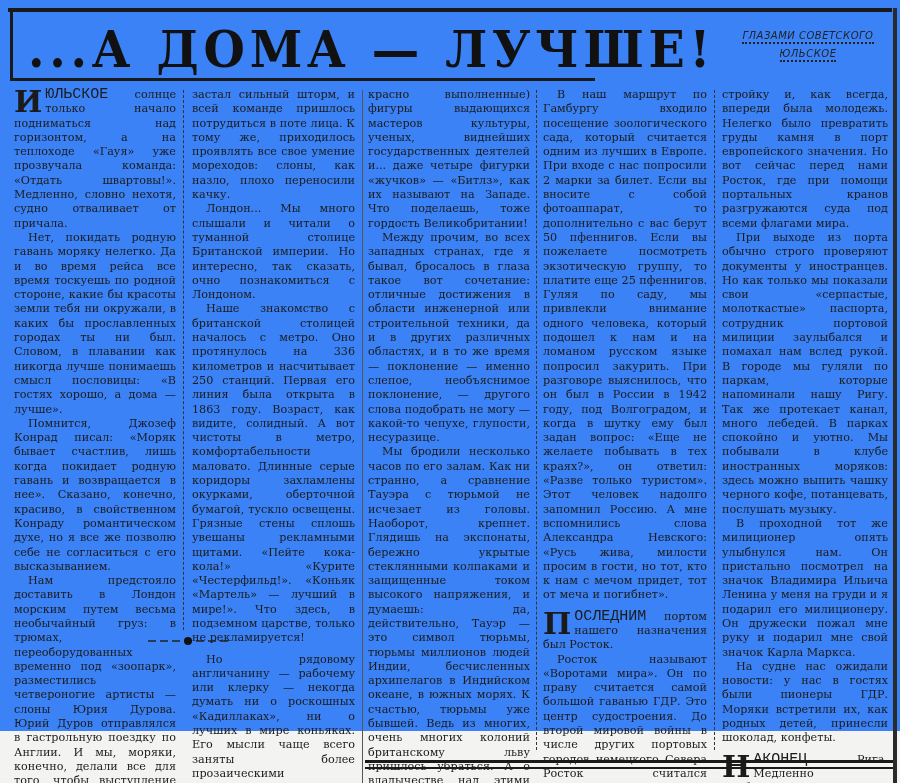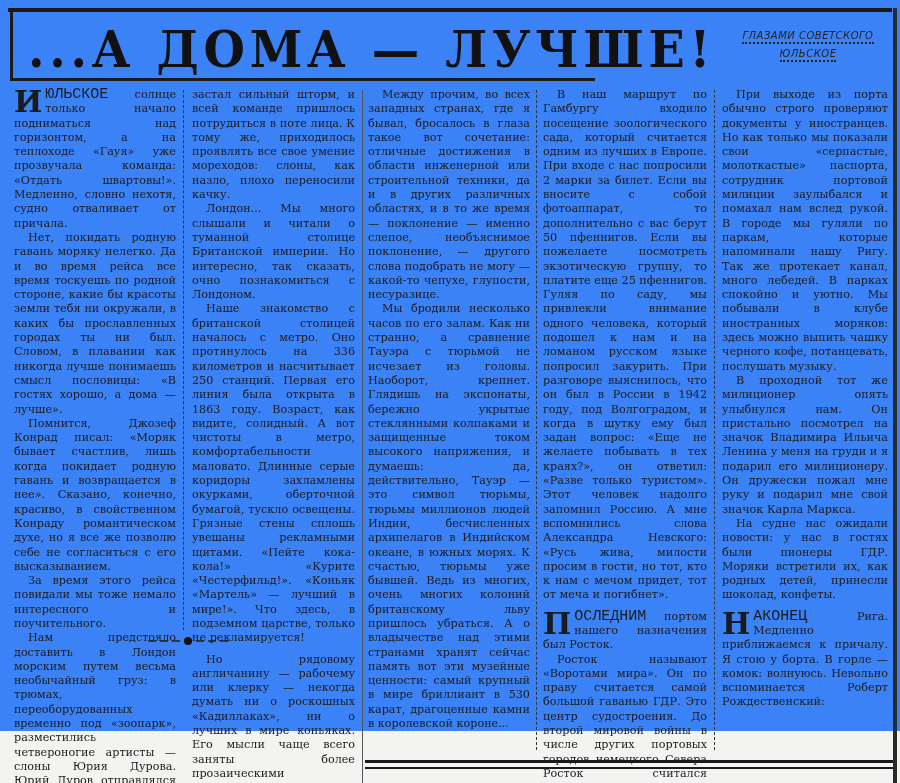--- a/index.html
+++ b/index.html
@@ -32,53 +32,54 @@
   <div class="title">...А ДОМА — ЛУЧШЕ!</div>
   <div class="rubric">
     <div>ГЛАЗАМИ СОВЕТСКОГО</div><br>
     <div>ЮЛЬСКОЕ</div>
   </div>
 
   <div class="col" style="left:14px;width:162px;">
     <p class="noind"><span class="drop">И</span><span class="caps">ЮЛЬСКОЕ</span><span> солнце только начало подниматься над горизонтом, а на теплоходе «Гауя» уже прозвучала команда: «Отдать швартовы!». Медленно, словно нехотя, судно отваливает от причала.</span></p>
     <p>Нет, покидать родную гавань моряку нелегко. Да и во время рейса все время тоскуешь по родной стороне, какие бы красоты земли тебя ни окружали, в каких бы прославленных городах ты ни был. Словом, в плавании как никогда лучше понимаешь смысл пословицы: «В гостях хорошо, а дома — лучше».</p>
     <p>Помнится, Джозеф Конрад писал: «Моряк бывает счастлив, лишь когда покидает родную гавань и возвращается в нее». Сказано, конечно, красиво, в свойственном Конраду романтическом духе, но я все же позволю себе не согласиться с его высказыванием.</p>
-    <p>За время этого рейса повидали мы тоже немало интересного и поучительного.</p>
     <p>Нам предстояло доставить в Лондон морским путем весьма необычайный груз: в трюмах, переоборудованных временно под «зоопарк», разместились четвероногие артисты — слоны Юрия Дурова. Юрий Дуров отправлялся в гастрольную поездку по Англии. И мы, моряки, конечно, делали все для того, чтобы выступление нашего соотечественника прошло как можно удачнее. А что мы могли сделать? Во-первых, следить за тем, чтобы животным на корабле было удобно: артисты, как никак! Во-вторых, пришлось бороться со стихией. В коварном Северном море нас</p>
   </div>
   <div class="dashrule" style="left:183px;top:90px;height:540px;"></div>
 
   <div class="col" style="left:192px;width:163px;">
     <p class="noind">застал сильный шторм, и всей команде пришлось потрудиться в поте лица. К тому же, приходилось проявлять все свое умение мореходов: слоны, как назло, плохо переносили качку.</p>
     <p>Лондон... Мы много слышали и читали о туманной столице Британской империи. Но интересно, так сказать, очно познакомиться с Лондоном.</p>
     <p>Наше знакомство с британской столицей началось с метро. Оно протянулось на 336 километров и насчитывает 250 станций. Первая его линия была открыта в 1863 году. Возраст, как видите, солидный. А вот чистоты в метро, комфортабельности маловато. Длинные серые коридоры захламлены окурками, оберточной бумагой, тускло освещены. Грязные стены сплошь увешаны рекламными щитами. «Пейте кока-кола!» «Курите «Честерфильд!». «Коньяк «Мартель» — лучший в мире!». Что здесь, в подземном царстве, только не рекламируется!</p>
     <p class="gap">Но рядовому англичанину — рабочему или клерку — некогда думать ни о роскошных «Кадиллаках», ни о лучших в мире коньяках. Его мысли чаще всего заняты более прозаическими подсчетами: как дотянуть до следующей зарплаты. Жизнь в Лондоне не дешева. Дорого стоят квартиры, уголь для традиционного английского камина, молоко и масло для ребятишек.</p>
 
   </div>
   <svg class="orn" viewBox="0 0 90 10">
     <line x1="0" y1="5" x2="80" y2="5" stroke="#222" stroke-width="1.5" stroke-dasharray="8 4"></line>
     <circle cx="40" cy="5" r="4" fill="#111"></circle>
   </svg>
   <div class="vrule" style="left:362px;top:90px;height:693px;background:#555;"></div>
 
   <div class="col" style="left:368px;width:162px;">
+    <p class="noind">красно выполненные) фигуры выдающихся мастеров культуры, ученых, виднейших государственных деятелей и... даже четыре фигурки «жучков» — «Битлз», как их называют на Западе. Что поделаешь, тоже гордость Великобритании!</p>
     <p>Между прочим, во всех западных странах, где я бывал, бросалось в глаза такое вот сочетание: отличные достижения в области инженерной или строительной техники, да и в других различных областях, и в то же время — поклонение — именно слепое, необъяснимое поклонение, — другого слова подобрать не могу — какой-то чепухе, глупости, несуразице.</p>
     <p>Мы бродили несколько часов по его залам. Как ни странно, а сравнение Тауэра с тюрьмой не исчезает из головы. Наоборот, крепнет. Глядишь на экспонаты, бережно укрытые стеклянными колпаками и защищенные током высокого напряжения, и думаешь: да, действительно, Тауэр — это символ тюрьмы, тюрьмы миллионов людей Индии, бесчисленных архипелагов в Индийском океане, в южных морях. К счастью, тюрьмы уже бывшей. Ведь из многих, очень многих колоний британскому льву пришлось убраться. А о владычестве над этими странами хранят сейчас память вот эти музейные ценности: самый крупный в мире бриллиант в 530 карат, драгоценные камни в королевской короне...</p>
 
   </div>
   <div class="dashrule" style="left:536px;top:90px;height:660px;"></div>
 
   <div class="col" style="left:543px;width:164px;">
     <p>В наш маршрут по Гамбургу входило посещение зоологического сада, который считается одним из лучших в Европе. При входе с нас попросили 2 марки за билет. Если вы вносите с собой фотоаппарат, то дополнительно с вас берут 50 пфеннигов. Если вы пожелаете посмотреть экзотическую группу, то платите еще 25 пфеннигов. Гуляя по саду, мы привлекли внимание одного человека, который подошел к нам и на ломаном русском языке попросил закурить. При разговоре выяснилось, что он был в России в 1942 году, под Волгоградом, и когда в шутку ему был задан вопрос: «Еще не желаете побывать в тех краях?», он ответил: «Разве только туристом». Этот человек надолго запомнил Россию. А мне вспомнились слова Александра Невского: «Русь жива, милости просим в гости, но тот, кто к нам с мечом придет, тот от меча и погибнет».</p>
     <p class="noind gap"><span class="drop">П</span><span class="caps">ОСЛЕДНИМ</span><span> портом нашего назначения был Росток.</span></p>
     <p>Росток называют «Воротами мира». Он по праву считается самой большой гаванью ГДР. Это центр судостроения. До второй мировой войны в числе других портовых городов немецкого Севера Росток считался незначительным портом, его гавани бороздили в основном яхты богачей, туристские ялики. Свысока в то время поглядывал седой Гамбург на своего «бедного родственника». Но вот настал 1945 год, и народ Германской Демократической Республики решил сделать Росток большим портом. Радио и пресса Западной Германии, захлебываясь, кричали, что это не под силу ГДР. Но они забыли о том, что в Ростоке живет свободный народ, будущее которого — социализм. И действительно, город и порт росли не по дням, а по часам, вся республика посылала людей на народную</p>
   </div>
   <div class="dashrule" style="left:714px;top:90px;height:660px;"></div>
 
   <div class="col" style="left:722px;width:166px;">
+    <p class="noind">стройку и, как всегда, впереди была молодежь. Нелегко было превратить груды камня в порт европейского значения. Но вот сейчас перед нами Росток, где при помощи портальных кранов разгружаются суда под всеми флагами мира.</p>
     <p>При выходе из порта обычно строго проверяют документы у иностранцев. Но как только мы показали свои «серпастые, молоткастые» паспорта, сотрудник портовой милиции заулыбался и помахал нам вслед рукой. В городе мы гуляли по паркам, которые напоминали нашу Ригу. Так же протекает канал, много лебедей. В парках спокойно и уютно. Мы побывали в клубе иностранных моряков: здесь можно выпить чашку черного кофе, потанцевать, послушать музыку.</p>
     <p>В проходной тот же милиционер опять улыбнулся нам. Он пристально посмотрел на значок Владимира Ильича Ленина у меня на груди и я подарил его милиционеру. Он дружески пожал мне руку и подарил мне свой значок Карла Маркса.</p>
     <p>На судне нас ожидали новости: у нас в гостях были пионеры ГДР. Моряки встретили их, как родных детей, принесли шоколад, конфеты.</p>
     <p class="noind gap"><span class="drop">Н</span><span class="caps">АКОНЕЦ</span><span> Рига. Медленно приближаемся к причалу. Я стою у борта. В горле — комок: волнуюсь. Невольно вспоминается Роберт Рождественский:</span></p>
 
   </div>
 
   <div class="hrule" style="left:365px;top:760px;width:528px;"></div>
   <div class="hrule" style="left:365px;top:767px;width:528px;height:2px;"></div>
 </div>

